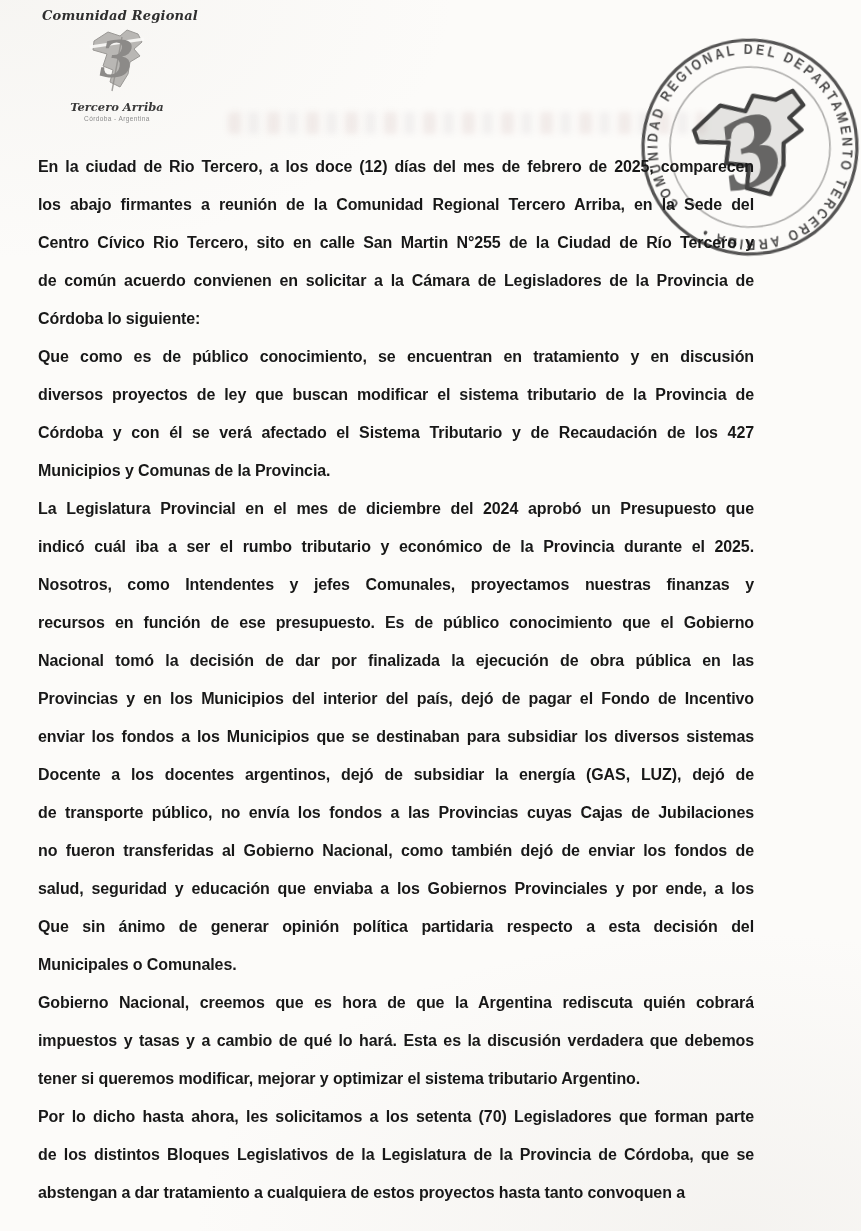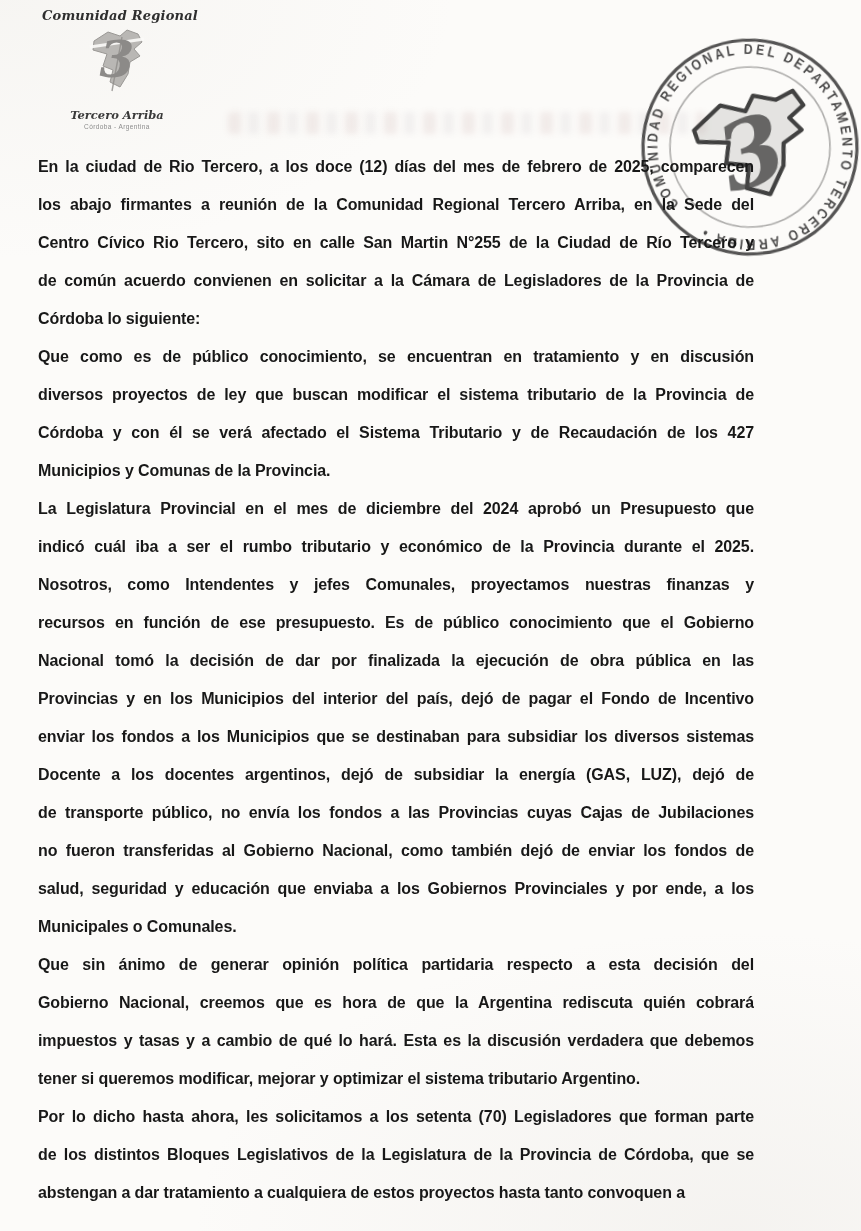--- a/index.html
+++ b/index.html
@@ -16,21 +16,21 @@
   .logo{position:absolute;left:42px;top:8px;width:150px;text-align:center;}
   .logo-title{
     font-family:"DejaVu Serif", serif;font-style:italic;font-weight:bold;
     font-size:13px;color:#2e2e2e;letter-spacing:.2px;white-space:nowrap;
     filter:blur(.3px);
   }
   .logo-map{position:relative;width:70px;height:74px;margin:2px auto 0 auto;}
   .logo-map svg{display:block;}
   .logo-region{
     font-family:"DejaVu Serif", serif;font-style:italic;font-weight:bold;
-    font-size:11.5px;color:#3a3a3a;margin-top:9px;white-space:nowrap;filter:blur(.3px);
+    font-size:11.5px;color:#3a3a3a;margin-top:1px;white-space:nowrap;filter:blur(.3px);
   }
   .logo-loc{font-size:6.5px;color:#8b8b8b;letter-spacing:.4px;margin-top:1px;filter:blur(.4px);}
   
   .ghost-line{
     position:absolute;left:228px;top:112px;width:478px;height:22px;border-radius:4px;
     background:repeating-linear-gradient(90deg,
       rgba(165,120,118,.55) 0 13px, rgba(165,120,118,0) 13px 20px,
       rgba(150,140,150,.45) 20px 31px, rgba(150,140,150,0) 31px 39px);
     filter:blur(3px);opacity:.22;
   }
@@ -100,21 +100,21 @@
   <div class="line">indicó cuál iba a ser el rumbo tributario y económico de la Provincia durante el 2025.</div>
   <div class="line">Nosotros, como Intendentes y jefes Comunales, proyectamos nuestras finanzas y</div>
   <div class="line">recursos en función de ese presupuesto. Es de público conocimiento que el Gobierno</div>
   <div class="line">Nacional tomó la decisión de dar por finalizada la ejecución de obra pública en las</div>
   <div class="line">Provincias y en los Municipios del interior del país, dejó de pagar el Fondo de Incentivo</div>
   <div class="line">enviar los fondos a los Municipios que se destinaban para subsidiar los diversos sistemas</div>
   <div class="line">Docente a los docentes argentinos, dejó de subsidiar la energía (GAS, LUZ), dejó de</div>
   <div class="line">de transporte público, no envía los fondos a las Provincias cuyas Cajas de Jubilaciones</div>
   <div class="line">no fueron transferidas al Gobierno Nacional, como también dejó de enviar los fondos de</div>
   <div class="line">salud, seguridad y educación que enviaba a los Gobiernos Provinciales y por ende, a los</div>
+  <div class="line">Que sin ánimo de generar opinión política partidaria respecto a esta decisión del</div>
   <div class="line short">Municipales o Comunales.</div>
-  <div class="line">Que sin ánimo de generar opinión política partidaria respecto a esta decisión del</div>
   <div class="line">Gobierno Nacional, creemos que es hora de que la Argentina rediscuta quién cobrará</div>
   <div class="line">impuestos y tasas y a cambio de qué lo hará. Esta es la discusión verdadera que debemos</div>
   <div class="line short">tener si queremos modificar, mejorar y optimizar el sistema tributario Argentino.</div>
   <div class="line">Por lo dicho hasta ahora, les solicitamos a los setenta (70) Legisladores que forman parte</div>
   <div class="line">de los distintos Bloques Legislativos de la Legislatura de la Provincia de Córdoba, que se</div>
   <div class="line short">abstengan a dar tratamiento a cualquiera de estos proyectos hasta tanto convoquen a</div>
 </div>
 
 </body></html>

